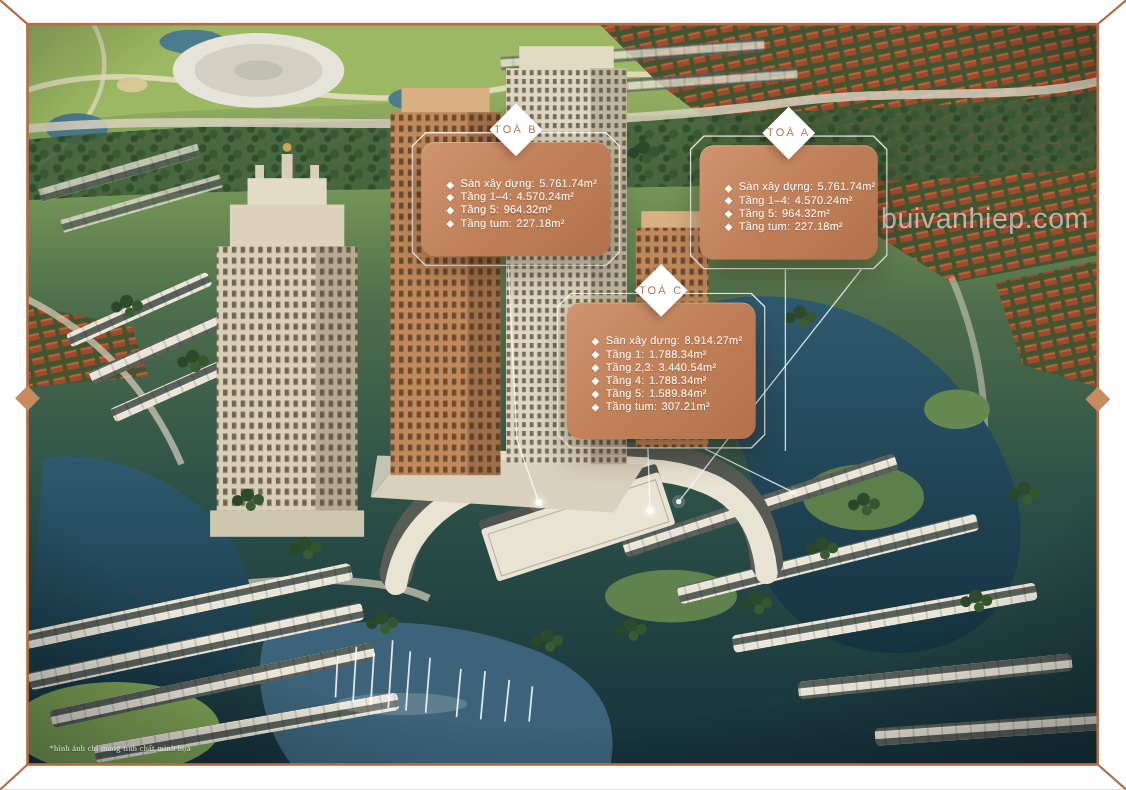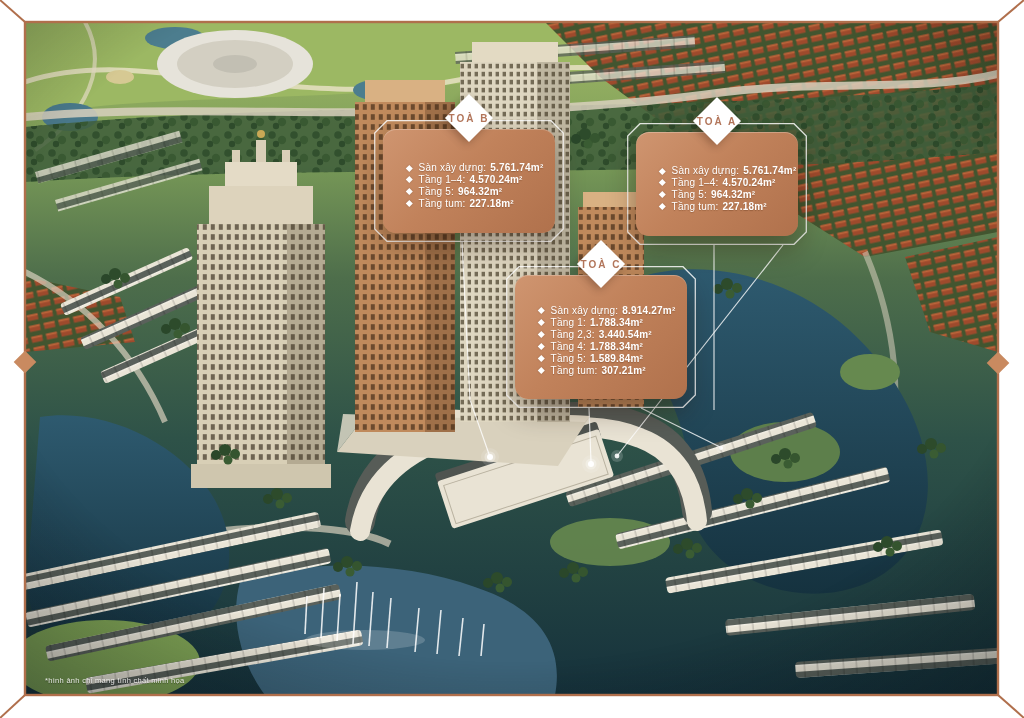--- a/index.html
+++ b/index.html
@@ -18,20 +18,21 @@
 
   .watermark{
     position:absolute;top:161px;right:8px;
     font-size:26px;color:rgba(255,255,255,.58);letter-spacing:.5px;
     text-shadow:0 1px 3px rgba(0,0,0,.25);
   }
   .disclaimer{
     position:absolute;left:20px;top:654px;
     font-size:7.5px;color:rgba(255,255,255,.85);letter-spacing:.3px;
     text-shadow:0 1px 1px rgba(0,0,0,.4);
+    font-family:Liberation Serif, serif;
   }
 
   
   .callout{position:absolute;}
   .callout .outline{position:absolute;left:0;top:0;}
   .callout .box{
     position:absolute;left:9px;top:9px;border-radius:13px;
     background:linear-gradient(135deg,#cf9570 0%,#c1825b 45%,#b0714c 100%);
     box-shadow:0 12px 28px rgba(40,18,8,.38), inset 0 1px 0 rgba(255,255,255,.25);
     text-align:right;
@@ -40,30 +41,30 @@
   .row{
     display:flex;align-items:center;height:11.8px;
     font-size:10px;color:#ffffff;letter-spacing:.2px;white-space:nowrap;
     text-shadow:0 1px 1px rgba(90,45,20,.35);
   }
   .bullet{
     display:inline-block;width:4.6px;height:4.6px;background:#ffffff;
     transform:rotate(45deg);margin-right:7px;flex:0 0 auto;
     box-shadow:0 0 2px rgba(0,0,0,.2);
   }
-  .row .val{font-weight:bold;margin-left:4px;}
+  .row .val{font-weight:normal;margin-left:4px;}
   .dia-wrap{position:absolute;width:48px;height:48px;top:-26px;}
   .dia-shape{
     position:absolute;left:7px;top:7px;width:34px;height:34px;background:#ffffff;
     transform:rotate(45deg);box-shadow:0 3px 8px rgba(40,18,8,.3);
   }
   .dia-label{
     position:absolute;left:-20px;top:0;width:88px;height:48px;
     display:flex;align-items:center;justify-content:center;
-    font-size:10px;letter-spacing:2px;color:#b2755a;font-weight:bold;
+    font-size:10px;letter-spacing:2px;color:#b2755a;font-weight:normal;
   }
   
   #callout-b{left:349px;top:98px;width:190px;height:122px;}
   #callout-b .box{width:172px;height:104px;}
   #callout-b .rows{padding:33px 0 0 24px;}
   #callout-a{left:602px;top:101px;width:180px;height:122px;}
   #callout-a .box{width:162px;height:104px;}
   #callout-a .rows{padding:33px 0 0 24px;}
   #callout-c{left:481px;top:244px;width:190px;height:142px;}
   #callout-c .box{width:172px;height:124px;}
@@ -405,20 +406,21 @@
             <span class="val">307.21m²</span>
           </div>
       </div>
     </div>
     <div class="dia-wrap dia-center">
       <div class="dia-shape"></div>
       <div class="dia-label">TOÀ C</div>
     </div>
   </div>
 
+  <div class="watermark">buivanhiep.com</div>
   <div class="disclaimer">*hình ảnh chỉ mang tính chất minh họa</div>
 </div>
 
 <svg class="frame-svg" width="1024" height="718" viewBox="0 0 1024 718">
   <rect x="25" y="22" width="973" height="673" fill="none" stroke="#b06f4c" stroke-width="2.4"></rect>
   <g stroke="#b06f4c" stroke-width="2">
     <line x1="0" y1="0" x2="25" y2="22"></line>
     <line x1="1024" y1="0" x2="998" y2="22"></line>
     <line x1="0" y1="718" x2="25" y2="695"></line>
     <line x1="1024" y1="718" x2="998" y2="695"></line>

